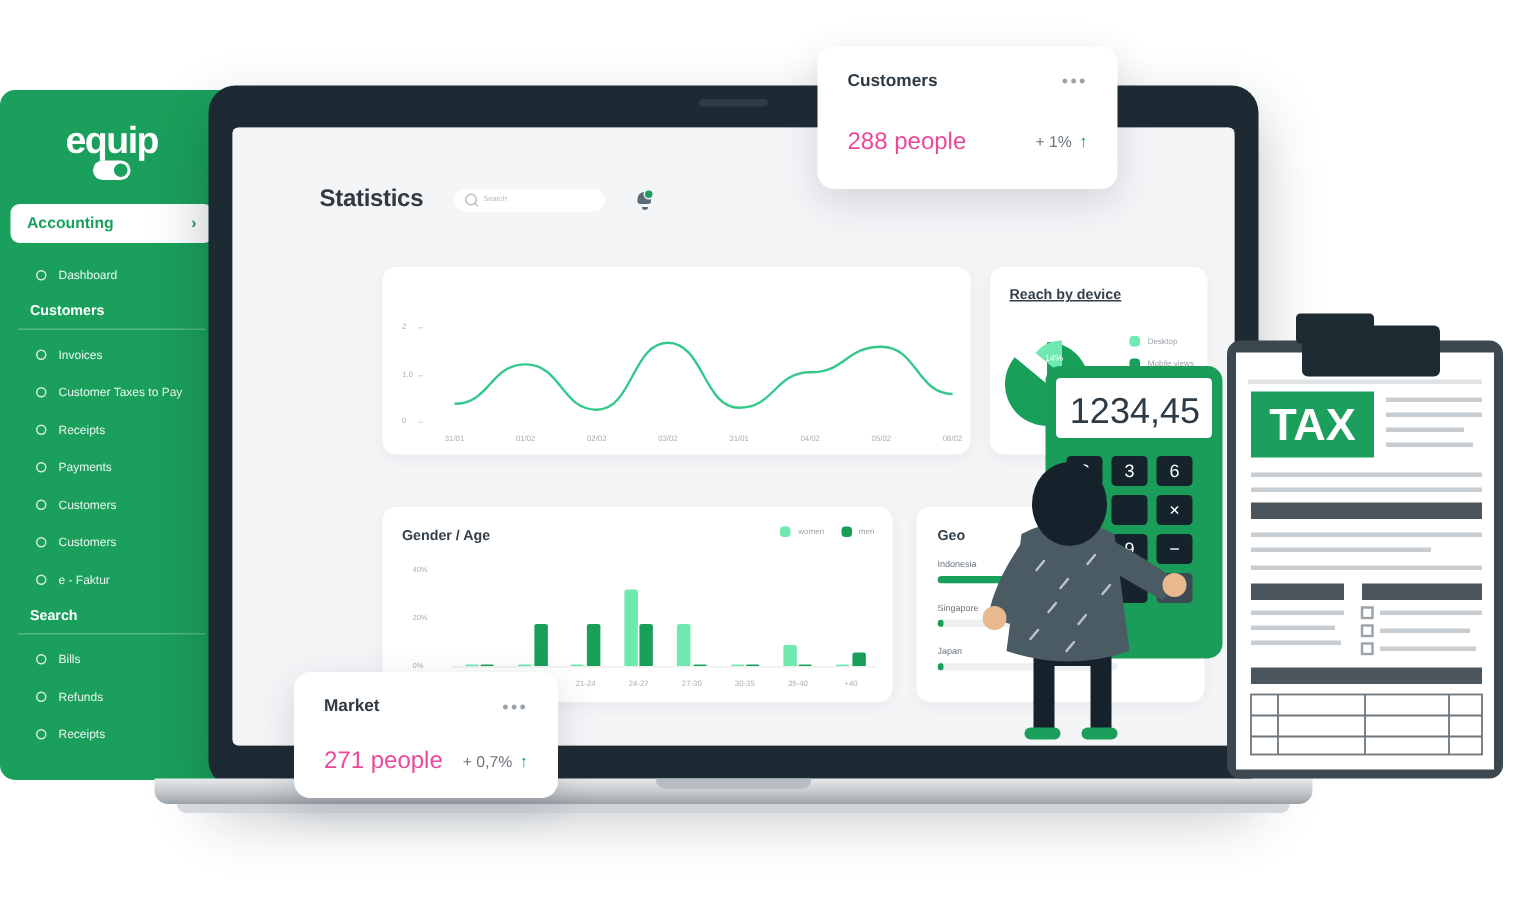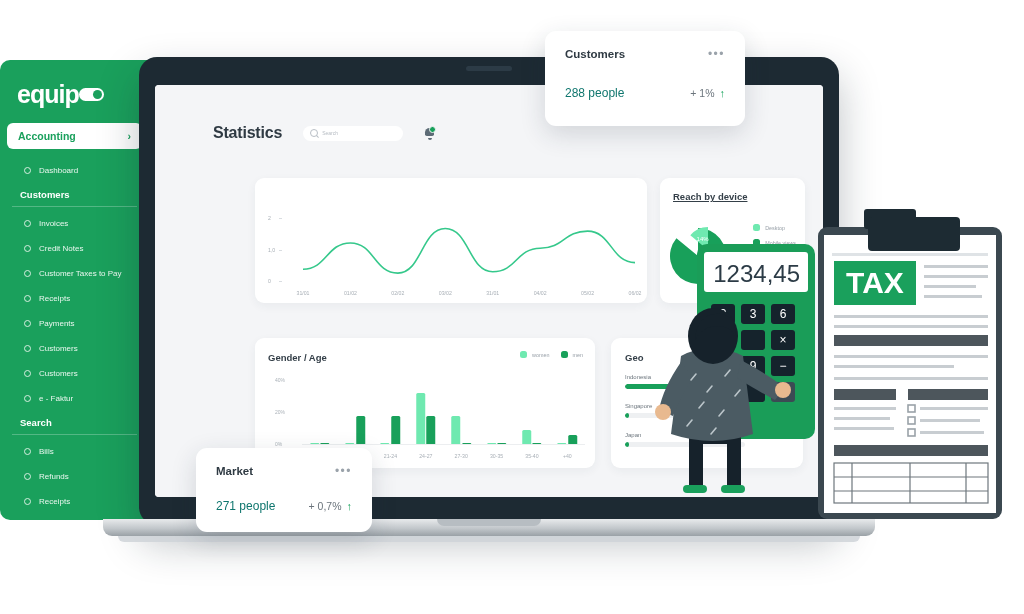--- a/index.html
+++ b/index.html
@@ -80,21 +80,21 @@
   #geo{left:456px;top:253px;width:192px;height:130px;}
   .geo-row{position:absolute;left:14px;width:120px;}
   .geo-line{display:flex;justify-content:space-between;font-size:6px;color:#6d767e;margin-bottom:4px;}
   .geo-pct{color:#a3aab1;}
   .geo-track{height:5px;border-radius:3px;background:#eef0f2;overflow:hidden;}
   .geo-fill{height:100%;border-radius:3px;background:#18a05a;}
 
   
   .sidebar{position:absolute;left:0;top:60px;width:149px;height:460px;background:#1aa05c;
       border-radius:10px 0 0 10px;overflow:hidden;}
-  .sb-top{display:flex;align-items:center;justify-content:flex-start;padding:22px 17px 16px 17px;}
+  .sb-top{display:flex;align-items:center;justify-content:flex-end;padding:22px 17px 16px 17px;flex-direction:column;}
   .sb-logo{font-size:25px;font-weight:bold;color:#ffffff;letter-spacing:-1px;line-height:1;}
   .toggle{width:25px;height:13px;border-radius:7px;background:#ffffff;position:relative;}
   .toggle:after{content:"";position:absolute;right:2px;top:2px;width:9px;height:9px;border-radius:50%;
       background:#1aa05c;}
   .sb-active{margin:0 7px 9px 7px;height:26px;background:#ffffff;border-radius:6px;display:flex;
       align-items:center;justify-content:space-between;padding:0 11px;}
   .sb-active span{font-size:10.5px;font-weight:bold;color:#1aa05c;}
   .chev{color:#7fc9a2;font-size:8px;}
   .sb-item{display:flex;align-items:center;gap:8px;padding:0 0 0 24px;height:25px;font-size:8px;color:#eaf7ef;}
   .ring{width:5px;height:5px;border-radius:50%;border:1px solid #d6efe1;flex:none;}
@@ -105,21 +105,21 @@
   .float-card{position:absolute;background:#ffffff;border-radius:11px;
       box-shadow:0 8px 26px rgba(30,45,60,.16);}
   #customers-card{left:545px;top:31px;width:200px;height:95px;}
   #market-card{left:196px;top:448px;width:176px;height:84px;}
   .fc-head{display:flex;align-items:center;justify-content:space-between;padding:17px 20px 0 20px;}
   .fc-title{font-size:11.5px;font-weight:bold;color:#2f3a43;}
   .dots{color:#9aa2aa;font-size:12px;letter-spacing:1.5px;line-height:6px;}
   .fc-body{display:flex;align-items:center;justify-content:space-between;padding:0 20px;}
   #customers-card .fc-body{margin-top:26px;}
   #market-card .fc-body{margin-top:22px;}
-  .fc-value{font-size:12px;color:#0f766e;}
+  .fc-value{font-size:16px;color:#ec4899;}
   .fc-delta{display:flex;align-items:center;gap:5px;font-size:10.5px;color:#6b747c;}
   .up-arrow{color:#19a45d;font-size:11px;}
 
   
   .illus{position:absolute;left:655px;top:230px;width:180px;height:300px;}
   .tax-clip{position:absolute;left:812px;top:205px;width:196px;height:320px;}
 </style>
 </head>
 <body>
 
@@ -139,24 +139,20 @@
         <span class="ring"></span>
         <span>Dashboard</span>
       </div>
     </div>
   <div id="sb-sections">
       <div class="sb-sec">Customers</div>
       <div class="sb-div"></div>
       <div class="sb-item">
         <span class="ring"></span>
         <span>Invoices</span>
-      </div>
-      <div class="sb-item">
-        <span class="ring"></span>
-        <span>Credit Notes</span>
       </div>
       <div class="sb-item">
         <span class="ring"></span>
         <span>Customer Taxes to Pay</span>
       </div>
       <div class="sb-item">
         <span class="ring"></span>
         <span>Receipts</span>
       </div>
       <div class="sb-item">

